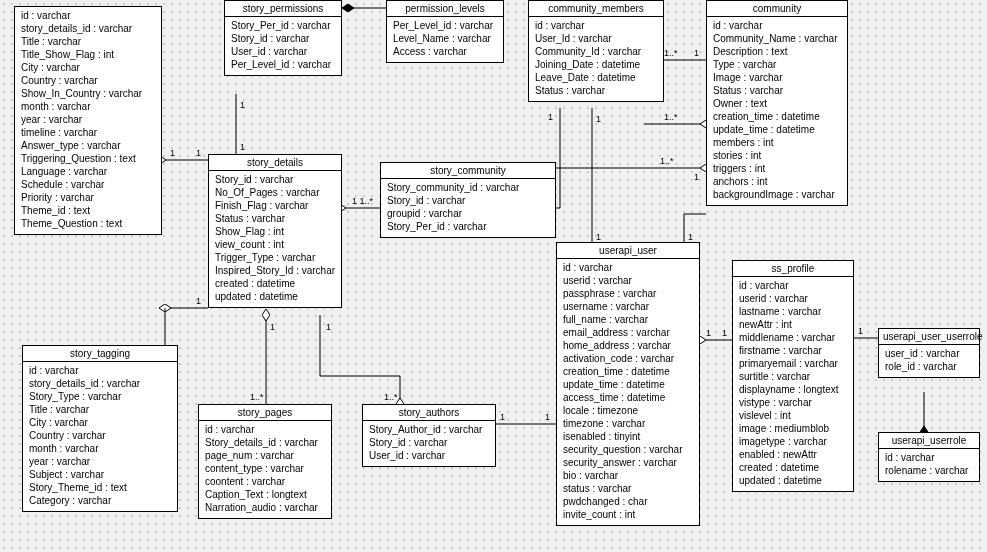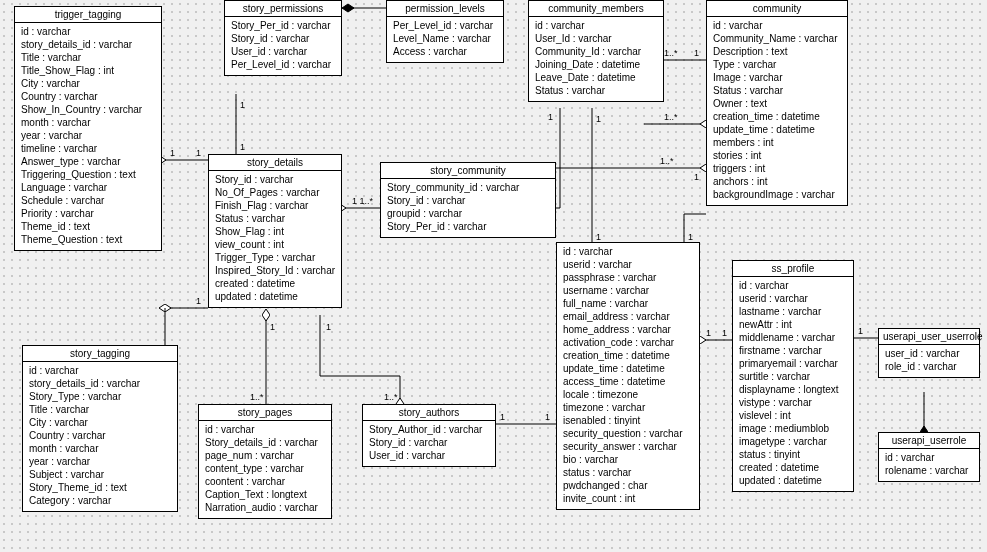--- a/index.html
+++ b/index.html
@@ -111,21 +111,20 @@
   <text x="706" y="336">1</text>
     <text x="722" y="336">1</text>
 
   <line x1="854" y1="338" x2="878" y2="338"></line>
   <text x="858" y="334">1</text>
 
   <line x1="924" y1="392" x2="924" y2="432" marker-end="url(#diamond-filled)"></line>
 </svg>
 
 <div class="class-box" style="left:14px;top:6px;width:148px">
-  <div class="class-title">trigger_tagging</div>
   <div class="class-body">
       <div class="attr">id : varchar</div>
       <div class="attr">story_details_id : varchar</div>
       <div class="attr">Title : varchar</div>
       <div class="attr">Title_Show_Flag : int</div>
       <div class="attr">City : varchar</div>
       <div class="attr">Country : varchar</div>
       <div class="attr">Show_In_Country : varchar</div>
       <div class="attr">month : varchar</div>
       <div class="attr">year : varchar</div>
@@ -211,20 +210,21 @@
   <div class="class-title">story_community</div>
   <div class="class-body">
       <div class="attr">Story_community_id : varchar</div>
       <div class="attr">Story_id : varchar</div>
       <div class="attr">groupid : varchar</div>
       <div class="attr">Story_Per_id : varchar</div>
     </div>
 </div>
 
 <div class="class-box" style="left:556px;top:242px;width:144px">
+  <div class="class-title">userapi_user</div>
   <div class="class-body">
       <div class="attr">id : varchar</div>
       <div class="attr">userid : varchar</div>
       <div class="attr">passphrase : varchar</div>
       <div class="attr">username : varchar</div>
       <div class="attr">full_name : varchar</div>
       <div class="attr">email_address : varchar</div>
       <div class="attr">home_address : varchar</div>
       <div class="attr">activation_code : varchar</div>
       <div class="attr">creation_time : datetime</div>
@@ -251,21 +251,21 @@
       <div class="attr">newAttr : int</div>
       <div class="attr">middlename : varchar</div>
       <div class="attr">firstname : varchar</div>
       <div class="attr">primaryemail : varchar</div>
       <div class="attr">surtitle : varchar</div>
       <div class="attr">displayname : longtext</div>
       <div class="attr">vistype : varchar</div>
       <div class="attr">vislevel : int</div>
       <div class="attr">image : mediumblob</div>
       <div class="attr">imagetype : varchar</div>
-      <div class="attr">status : tinyint</div>
+      <div class="attr">enabled : newAttr</div>
       <div class="attr">created : datetime</div>
       <div class="attr">updated : datetime</div>
     </div>
 </div>
 
 <div class="class-box" style="left:878px;top:328px;width:102px">
   <div class="class-title">userapi_user_userrole</div>
   <div class="class-body">
       <div class="attr">user_id : varchar</div>
       <div class="attr">role_id : varchar</div>

